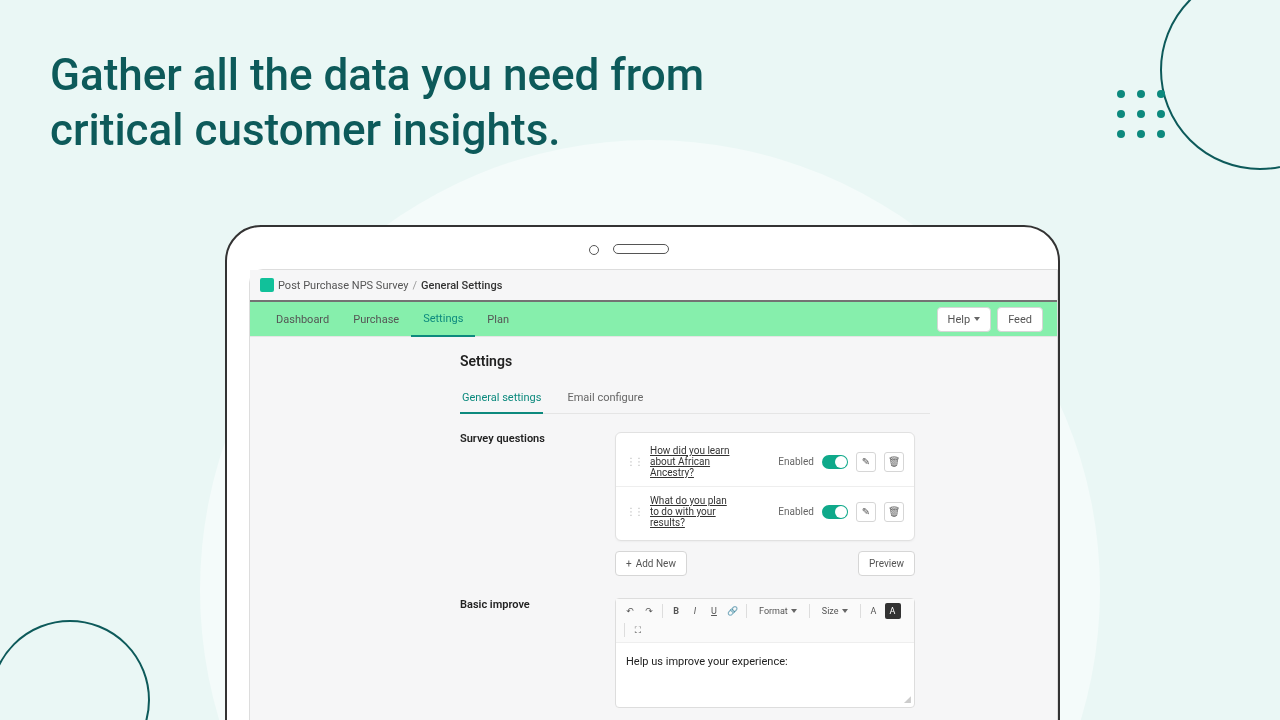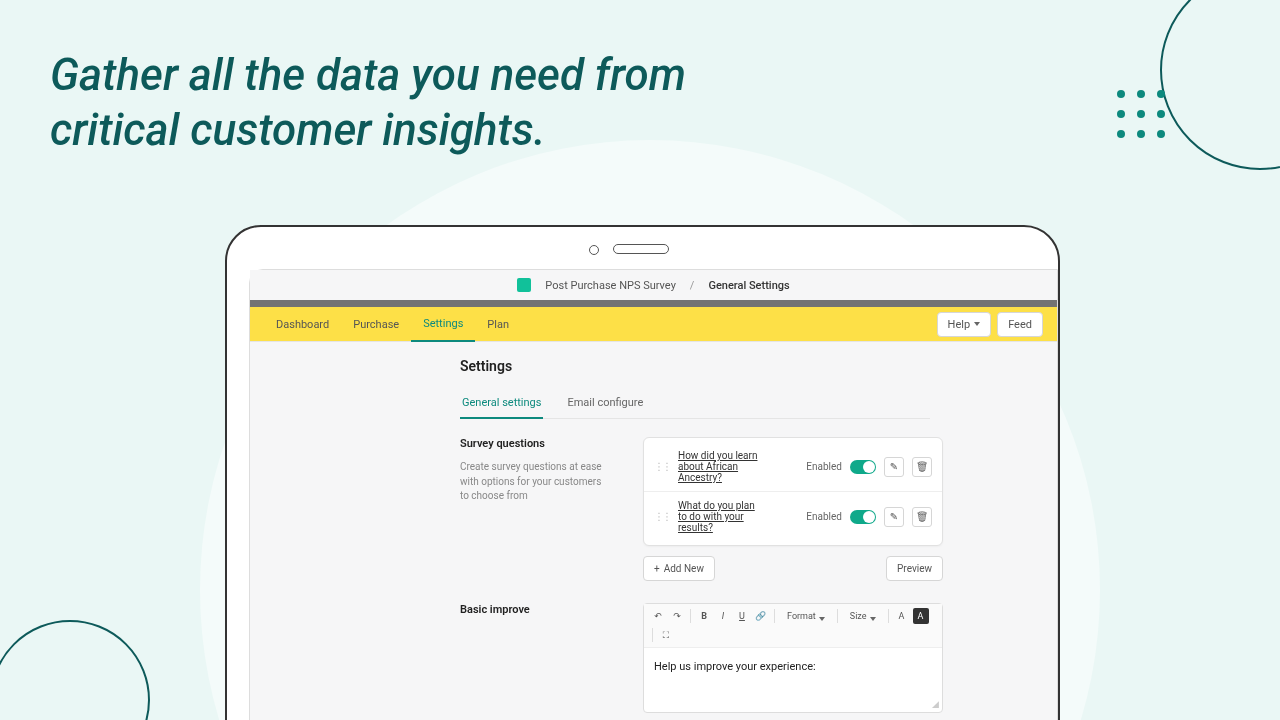--- a/index.html
+++ b/index.html
@@ -6,60 +6,59 @@
 body {
   width: 1280px; height: 720px;
   background: #eaf7f5;
   font-family: -apple-system, BlinkMacSystemFont, "Segoe UI", Roboto, sans-serif;
   position: relative; overflow: hidden;
 }
 .headline {
   position: absolute; left: 50px; top: 48px;
   font-size: 44px; font-weight: 500; color: #0d5a5a;
   line-height: 1.25;
-  font-style: italic;
 }
 .dots { position: absolute; right: 115px; top: 90px; display: grid; grid-template-columns: repeat(3, 8px); gap: 12px; }
 .dots span { width: 8px; height: 8px; border-radius: 50%; background: #0d8a7e; }
 .arc-tr { position: absolute; right: -80px; top: -30px; width: 200px; height: 200px; border: 2px solid #0d5a5a; border-radius: 50%; }
 .arc-bl { position: absolute; left: -10px; bottom: -60px; width: 160px; height: 160px; border: 2px solid #0d5a5a; border-radius: 50%; }
 .bg-circle { position: absolute; left: 200px; top: 140px; width: 900px; height: 900px; border-radius: 50%; background: #f4fbfa; }
 
 .device {
   position: absolute; left: 225px; top: 225px; width: 835px; height: 580px;
   background: #fff; border: 2px solid #333; border-radius: 36px;
   overflow: hidden;
 }
 .cam { position: absolute; top: 18px; left: 50%; transform: translateX(-54px); width: 10px; height: 10px; border: 1.5px solid #555; border-radius: 50%; }
 .speaker { position: absolute; top: 17px; left: 50%; transform: translateX(-30px); width: 56px; height: 10px; border: 1.5px solid #555; border-radius: 6px; }
 
 .app {
   position: absolute; top: 42px; left: 22px; right: 0; bottom: 0;
   background: #f6f6f7; border: 1px solid #ddd; border-top-left-radius: 14px;
   font-size: 11px; color: #555;
 }
-.crumb { display: flex; align-items: center; gap: 14px; padding: 8px 10px; border-bottom: 7px solid #737373; background: #f6f6f7; justify-content: center; }
+.crumb { display: flex; align-items: center; gap: 4px; padding: 8px 10px; border-bottom: 2px solid #737373; background: #f6f6f7; }
 .crumb .logo { width: 14px; height: 14px; background: #11c19a; border-radius: 2px; }
 .crumb .sep { color: #999; }
 .crumb .cur { color: #333; font-weight: 500; }
 
-.tabs { display: flex; align-items: center; padding: 0 14px; border-bottom: 1px solid #e5e5e5; background: #fde047; }
+.tabs { display: flex; align-items: center; padding: 0 14px; border-bottom: 1px solid #e5e5e5; background: #86efac; }
 .tabs a { padding: 10px 12px; color: #555; text-decoration: none; font-size: 11px; }
 .tabs a.active { color: #0d8a7e; border-bottom: 2px solid #0d8a7e; margin-bottom: -1px; }
 .tabs .spacer { flex: 1; }
 .help, .feed { border: 1px solid #d6d6d6; background: #fff; padding: 5px 10px; border-radius: 4px; font-size: 11px; margin-left: 6px; display: flex; align-items: center; gap: 4px; }
 .caret { width: 0; height: 0; border-left: 3px solid transparent; border-right: 3px solid transparent; border-top: 4px solid #666; }
 
 .content { padding: 16px 0 16px 210px; }
 .h2 { font-size: 14px; font-weight: 600; color: #222; margin-bottom: 14px; }
 .subtabs { display: flex; gap: 22px; border-bottom: 1px solid #e5e5e5; width: 470px; margin-bottom: 18px; }
 .subtabs a { padding: 8px 2px; font-size: 11px; color: #666; }
 .subtabs a.active { color: #0d8a7e; border-bottom: 2px solid #0d8a7e; margin-bottom: -1px; }
 
-.section { display: flex; gap: 38px; margin-bottom: 22px; }
+.section { display: flex; gap: 10px; margin-bottom: 22px; }
 .lcol { width: 145px; }
 .lcol h3 { font-size: 11px; font-weight: 600; color: #222; margin-bottom: 10px; }
 .lcol p { font-size: 10px; color: #888; line-height: 1.45; }
 .rcol { width: 300px; }
 
 .qcard { background: #fff; border: 1px solid #e1e1e1; border-radius: 6px; box-shadow: 0 1px 2px rgba(0,0,0,0.04); padding: 4px 0; }
 .qrow { display: flex; align-items: center; padding: 8px 10px; gap: 8px; position: relative; }
 .qrow + .qrow { border-top: 1px solid #eee; }
 .drag { color: #bbb; cursor: grab; font-size: 10px; letter-spacing: -2px; }
 .qtext { flex: 1; font-size: 10px; color: #333; text-decoration: underline; }
@@ -71,21 +70,21 @@
 .actions { display: flex; justify-content: space-between; margin-top: 10px; }
 .addnew, .preview { border: 1px solid #d6d6d6; background: #fff; padding: 6px 10px; border-radius: 4px; font-size: 10px; display: flex; align-items: center; gap: 4px; }
 
 .editor { border: 1px solid #ddd; background: #fff; border-radius: 4px; }
 .etoolbar { display: flex; align-items: center; gap: 3px; padding: 4px 6px; border-bottom: 1px solid #eee; background: #fafafa; flex-wrap: wrap; }
 .etb { width: 16px; height: 16px; display: flex; align-items: center; justify-content: center; font-size: 9px; color: #555; border-radius: 2px; }
 .etb.bold { font-weight: 700; }
 .etb.ital { font-style: italic; }
 .etb.und { text-decoration: underline; }
 .esep { width: 1px; height: 14px; background: #ddd; margin: 0 2px; }
-.esel { font-size: 9px; color: #555; padding: 2px 6px; border: 1px solid transparent; display: flex; align-items: flex-end; gap: 3px; }
+.esel { font-size: 9px; color: #555; padding: 2px 6px; border: 1px solid transparent; display: flex; align-items: center; gap: 3px; }
 .ebody { padding: 12px 10px 26px; font-size: 11px; color: #222; min-height: 46px; }
 .egrip { text-align: right; padding: 0 3px 3px; color: #ccc; font-size: 9px; }
 .editor + .editor { margin-top: 12px; }
 </style>
 </head>
 <body>
 
 <div class="bg-circle"></div>
 <div class="arc-tr"></div>
 <div class="arc-bl"></div>
@@ -133,21 +132,20 @@
       <div class="h2">Settings</div>
 
       <div class="subtabs">
         <a class="active">General settings</a>
         <a>Email configure</a>
       </div>
 
       <div class="section">
         <div class="lcol">
           <h3>Survey questions</h3>
-          <p>Create survey questions at ease with options for your customers to choose from</p>
         </div>
         <div class="rcol">
           <div class="qcard">
             <div class="qrow">
               <span class="drag">⋮⋮</span>
               <span class="qtext">How did you learn about African Ancestry?</span>
               <span class="enabled">Enabled</span>
               <div class="toggle"></div>
               <div class="ibtn">
                   <span>✎</span>

